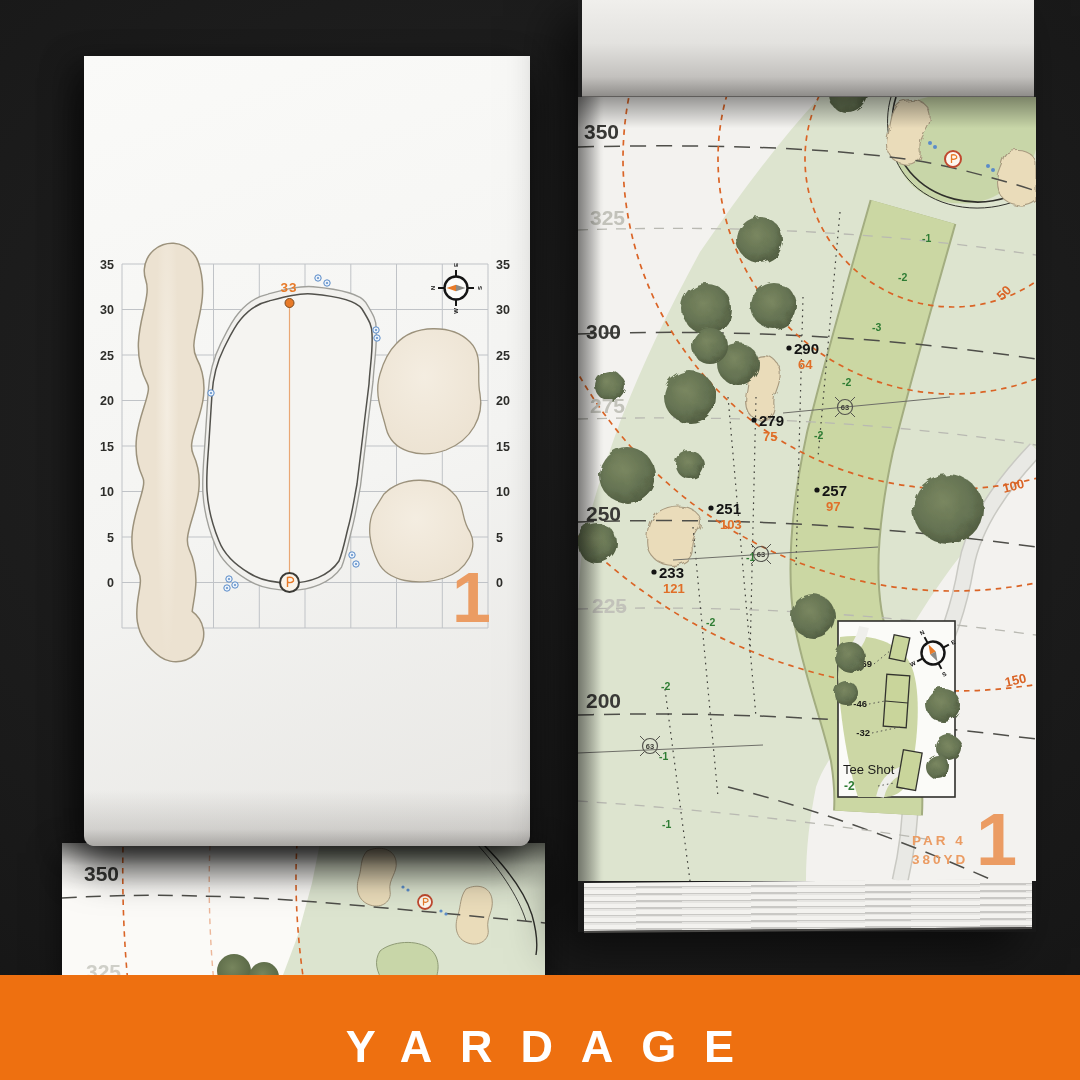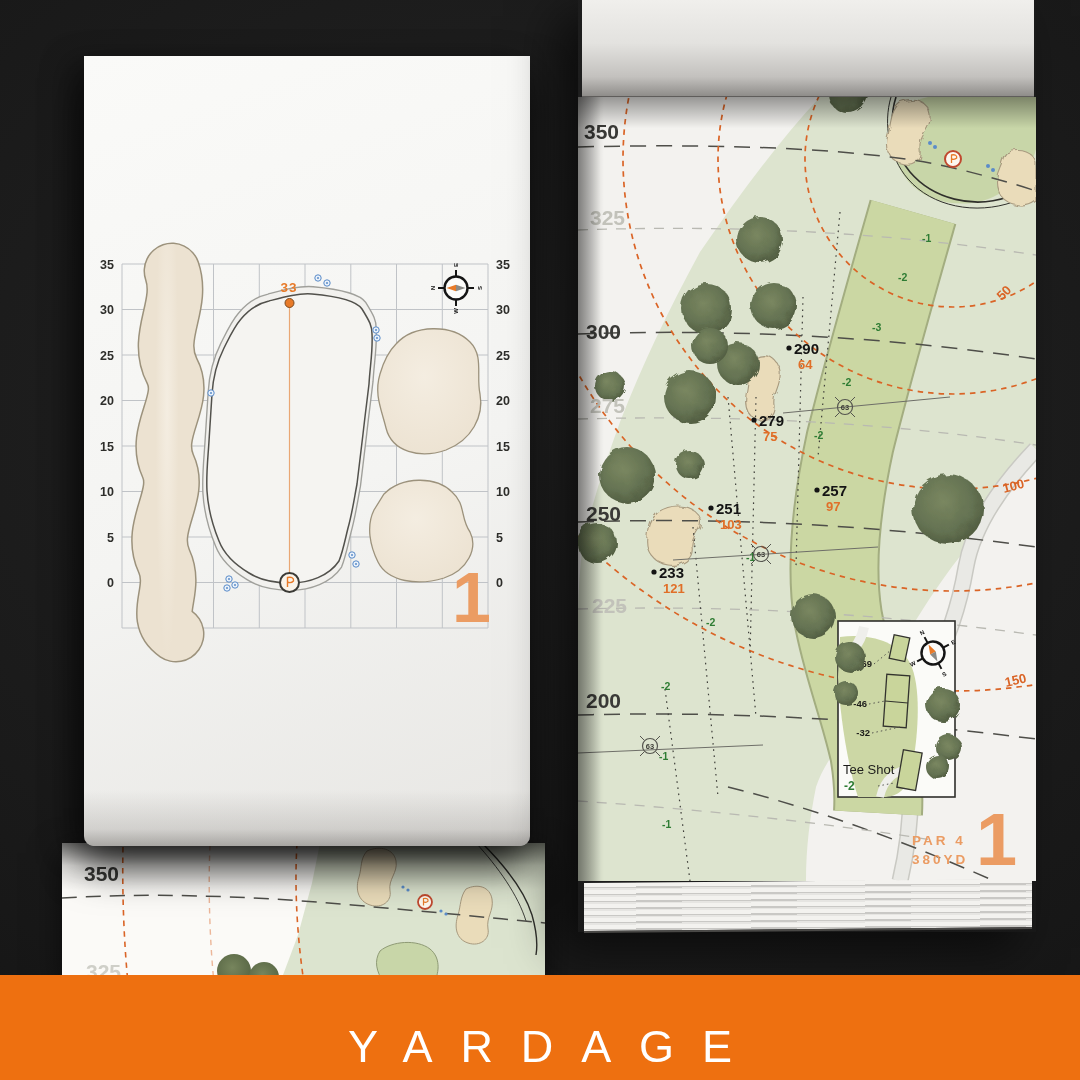--- a/index.html
+++ b/index.html
@@ -32,21 +32,21 @@
     background:linear-gradient(180deg,rgba(0,0,0,.38) 0%,rgba(0,0,0,0) 4%),
                linear-gradient(90deg,rgba(0,0,0,.30) 0%,rgba(0,0,0,0) 5%);}
   .page-stack{position:absolute;left:6px;top:881px;width:448px;height:48px;
     transform:skewY(-.5deg);
     background:repeating-linear-gradient(180deg,#f3f2ef 0px,#f3f2ef 4px,#c9c8c5 4px,#c9c8c5 5.4px,#e6e5e2 5.4px,#e6e5e2 7px);
     border-bottom:2px solid #4a4947;}
 
   
   .banner{position:absolute;left:0;top:975px;width:1080px;height:105px;background:#ee7010;
     display:flex;align-items:center;justify-content:center;z-index:6;}
-  .banner span{color:#ffffff;font-size:45px;font-weight:400;letter-spacing:.62em;padding-left:.62em;margin-top:39px;}
+  .banner span{color:#ffffff;font-size:45px;font-weight:700;letter-spacing:.62em;padding-left:.62em;margin-top:39px;}
 </style>
 </head>
 <body>
 
 <div class="stage">
 
   <div class="left-underpage">
     <svg width="483" height="140" viewBox="0 0 483 140">
       <defs>
         <radialGradient id="utree" cx="45%" cy="40%" r="60%">

